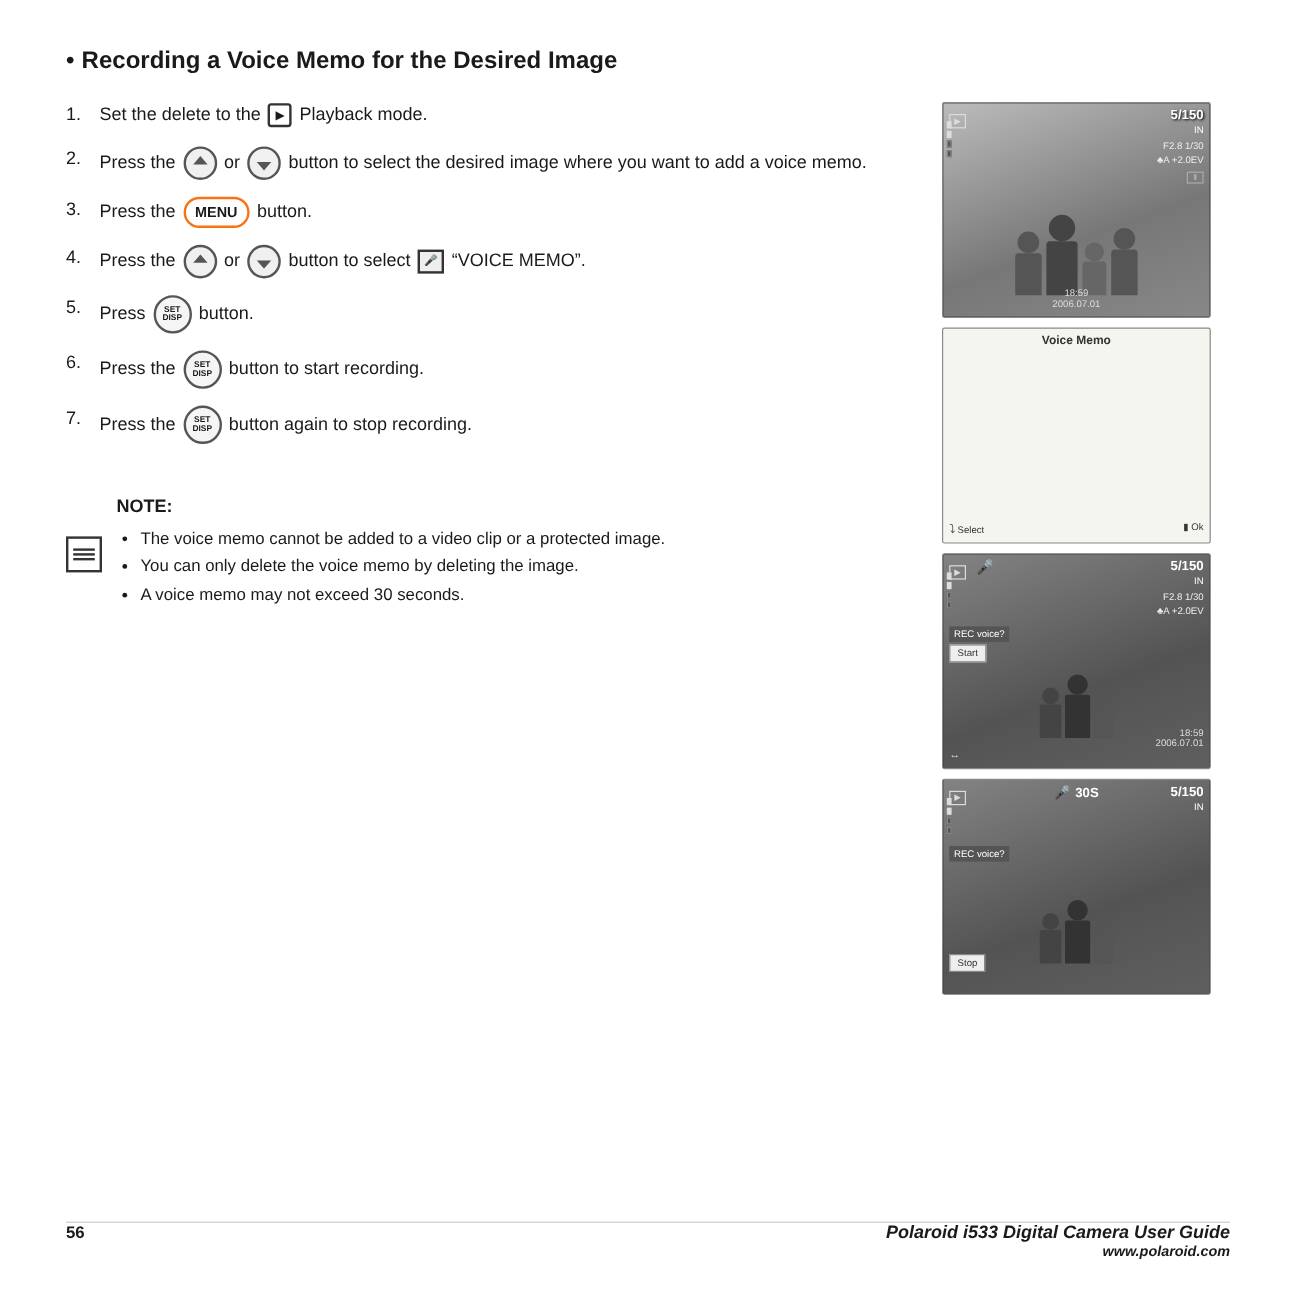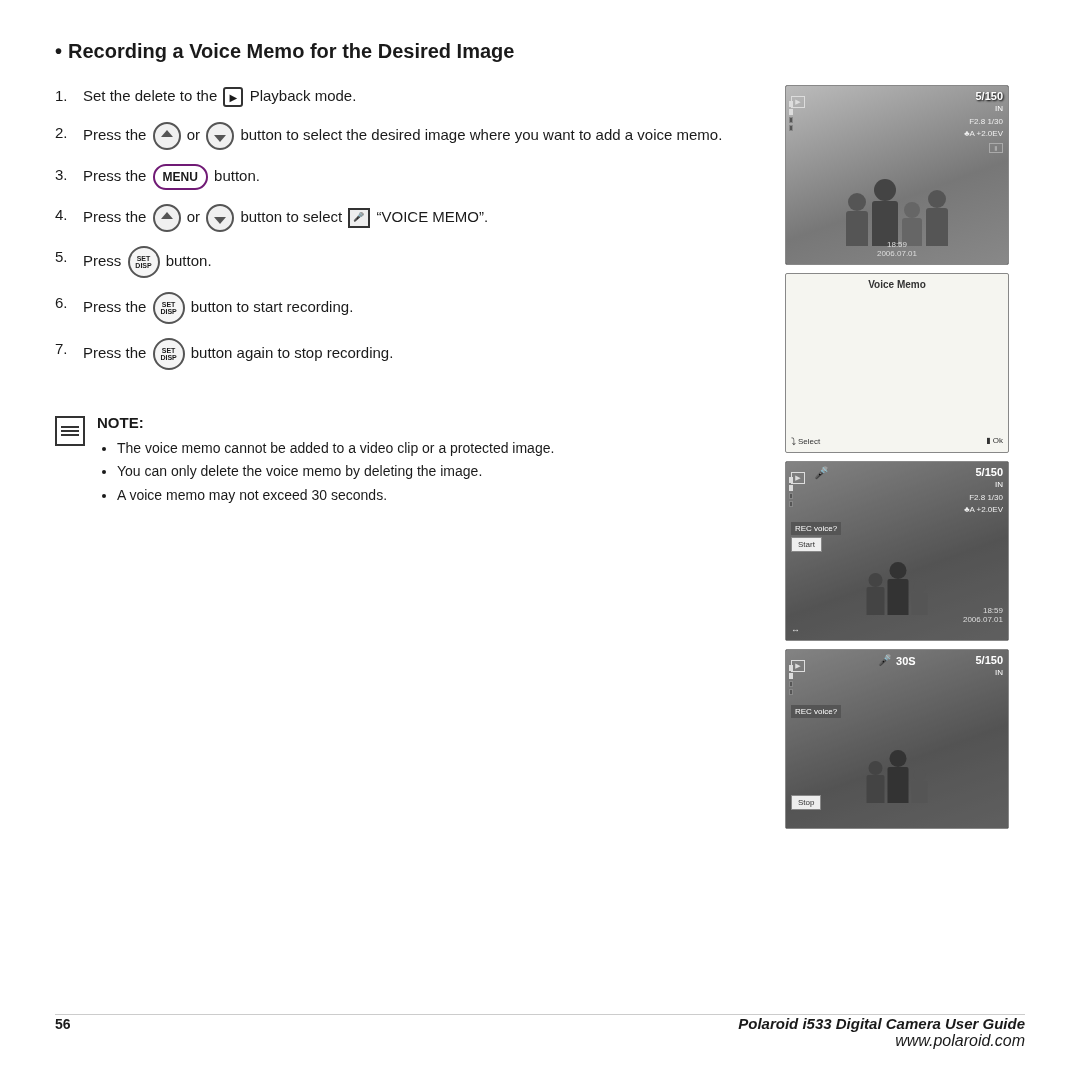--- a/index.html
+++ b/index.html
@@ -120,21 +120,21 @@
       align-items: center;
       gap: 3px;
       vertical-align: middle;
     }
 
     
     .icon-menu {
       display: inline-flex;
       align-items: center;
       justify-content: center;
-      border: 2px solid #701a75;
+      border: 2px solid #f97316;
       border-radius: 14px;
       padding: 2px 8px;
       font-size: 12px;
       font-weight: bold;
       background: #fff;
       vertical-align: middle;
       margin: 0 2px;
     }
 
     
@@ -292,20 +292,21 @@
       font-size: 8px;
       padding: 2px 6px;
       border: 1px solid #888;
     }
 
     
     .note-section {
       margin-top: 20px;
       display: flex;
       gap: 12px;
+      align-items: center;
     }
     .note-icon {
       width: 30px;
       height: 30px;
       min-width: 30px;
       border: 2px solid #333;
       display: flex;
       flex-direction: column;
       justify-content: center;
       align-items: center;
@@ -344,23 +345,23 @@
     }
     .footer-title {
       text-align: right;
     }
     .footer-title .title-main {
       font-weight: bold;
       font-style: italic;
       font-size: 15px;
     }
     .footer-title .title-url {
-      font-weight: normal;
+      font-weight: bold;
       font-style: italic;
-      font-size: 16px;
+      font-size: 12px;
     }
 
     
     .left-bars {
       position: absolute;
       left: 3px;
       top: 15px;
       display: flex;
       flex-direction: column;
       gap: 2px;

